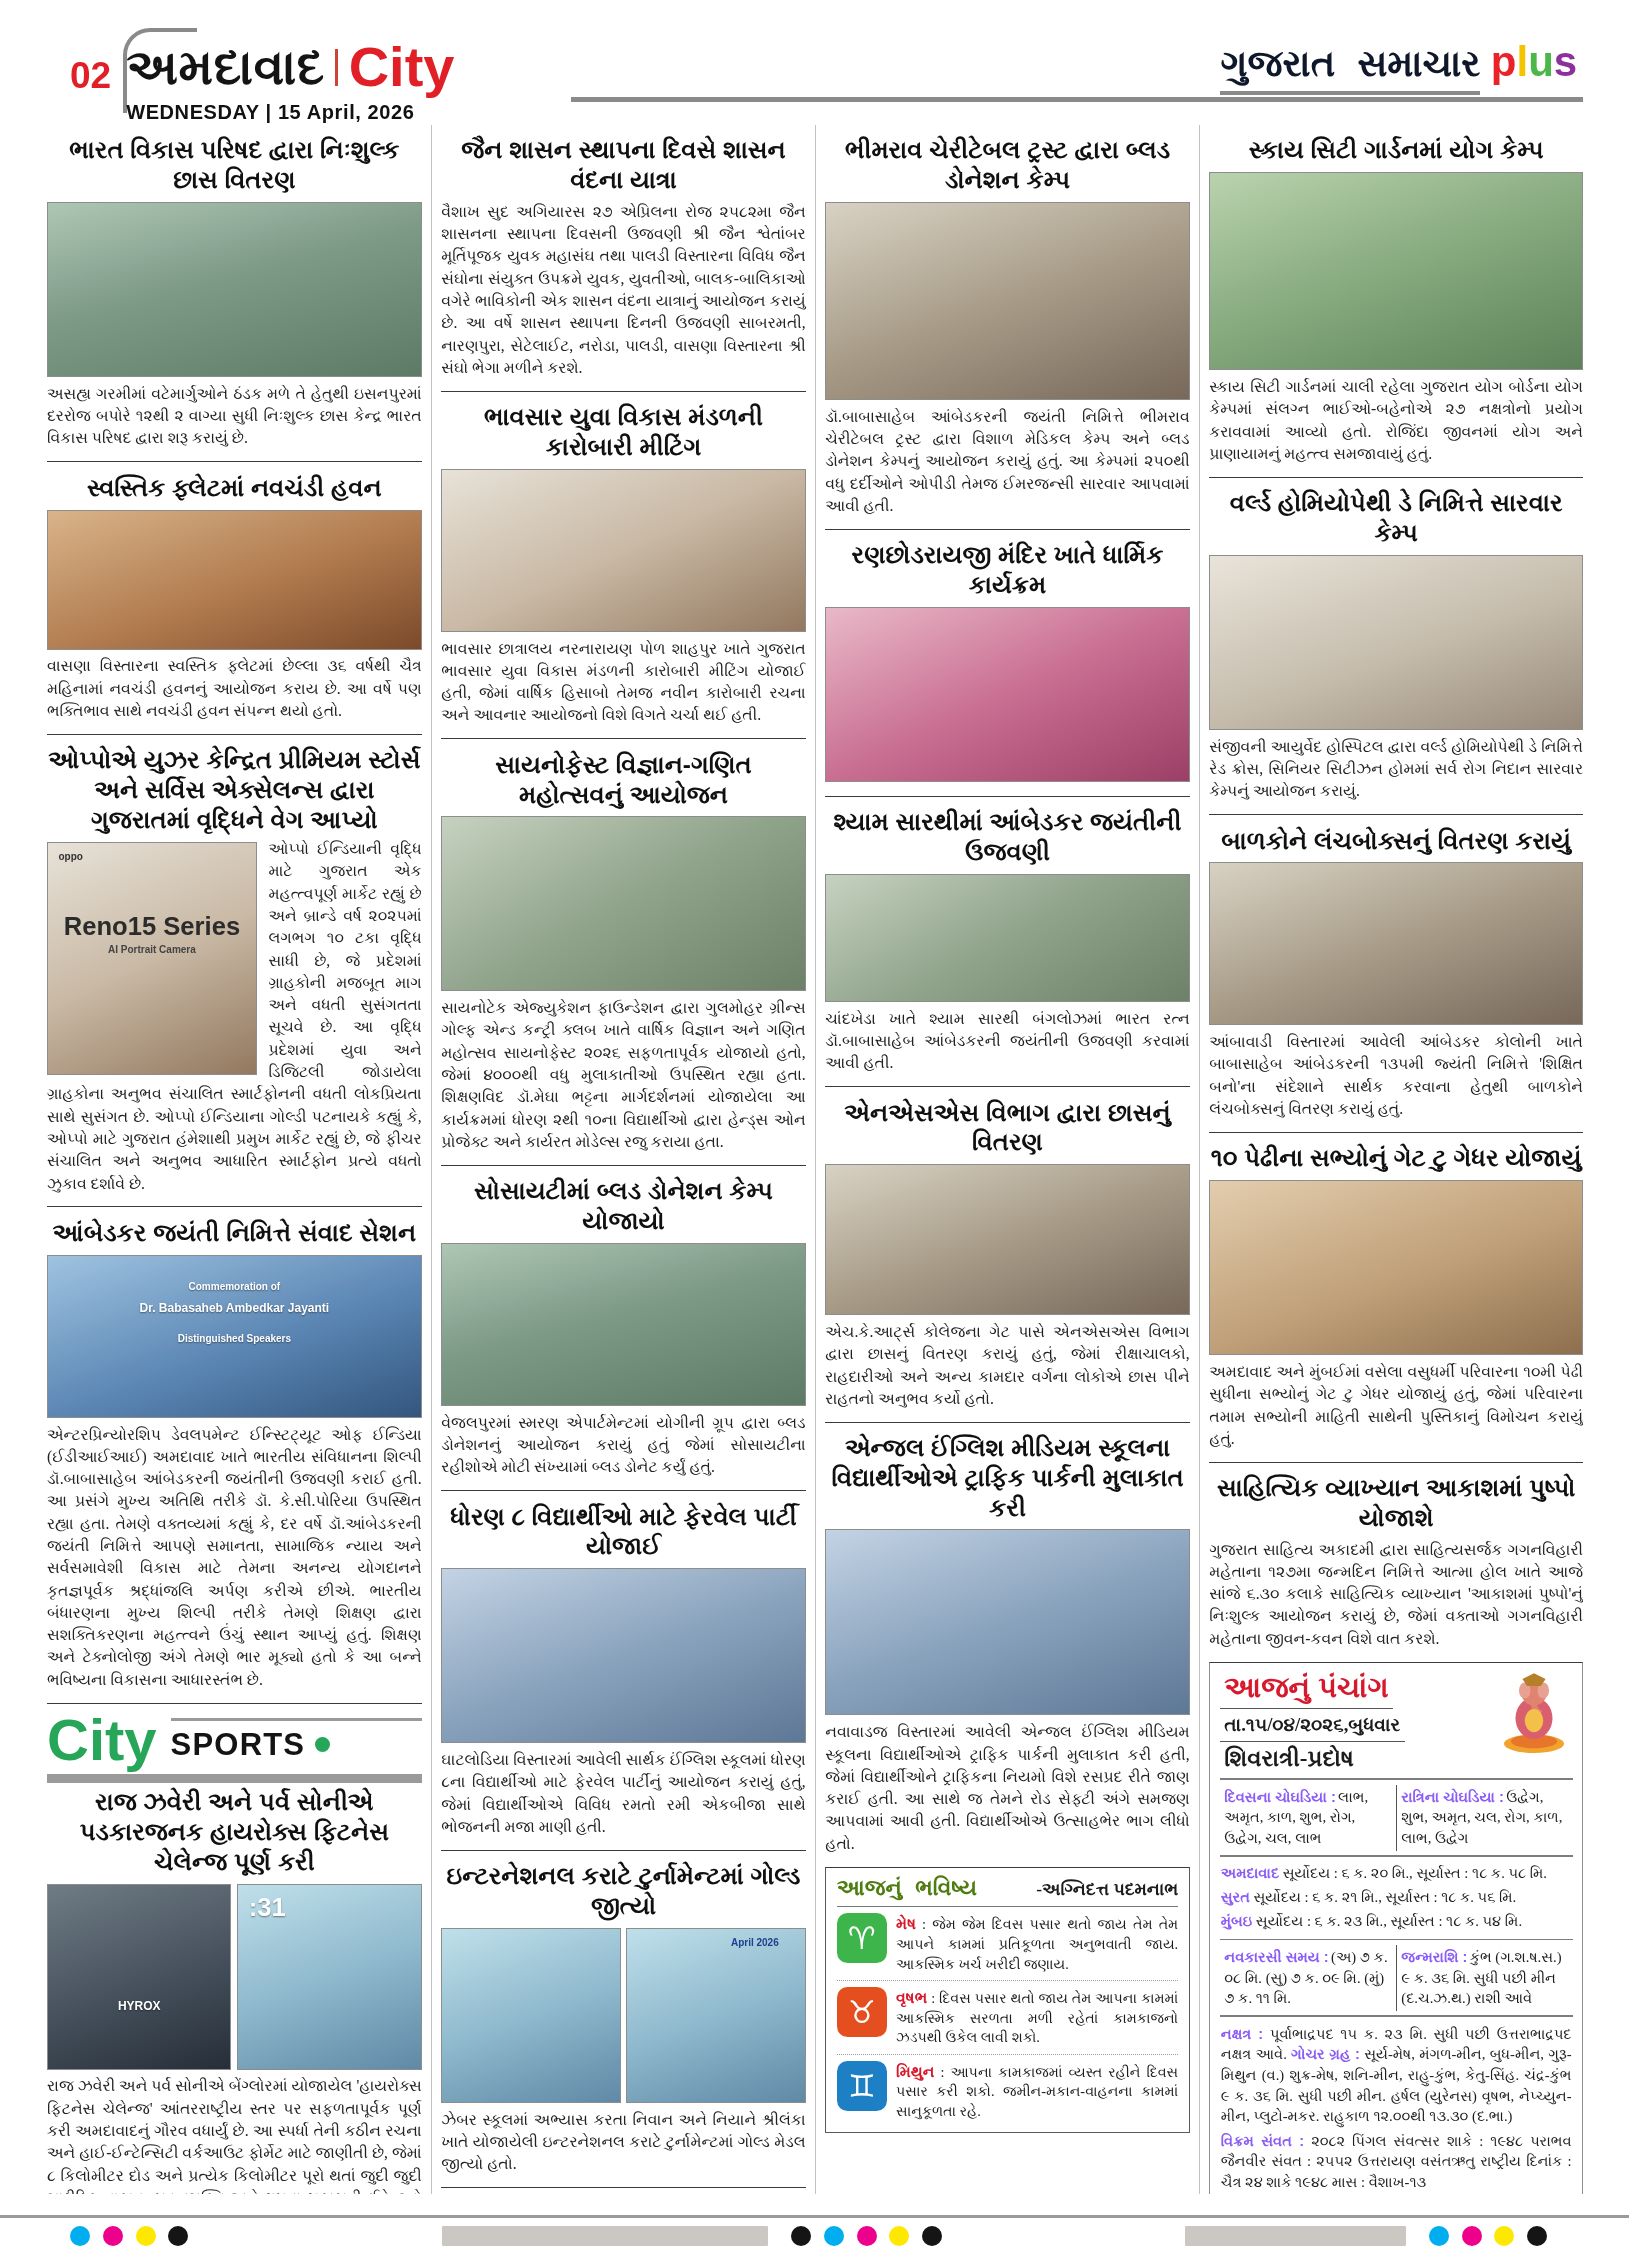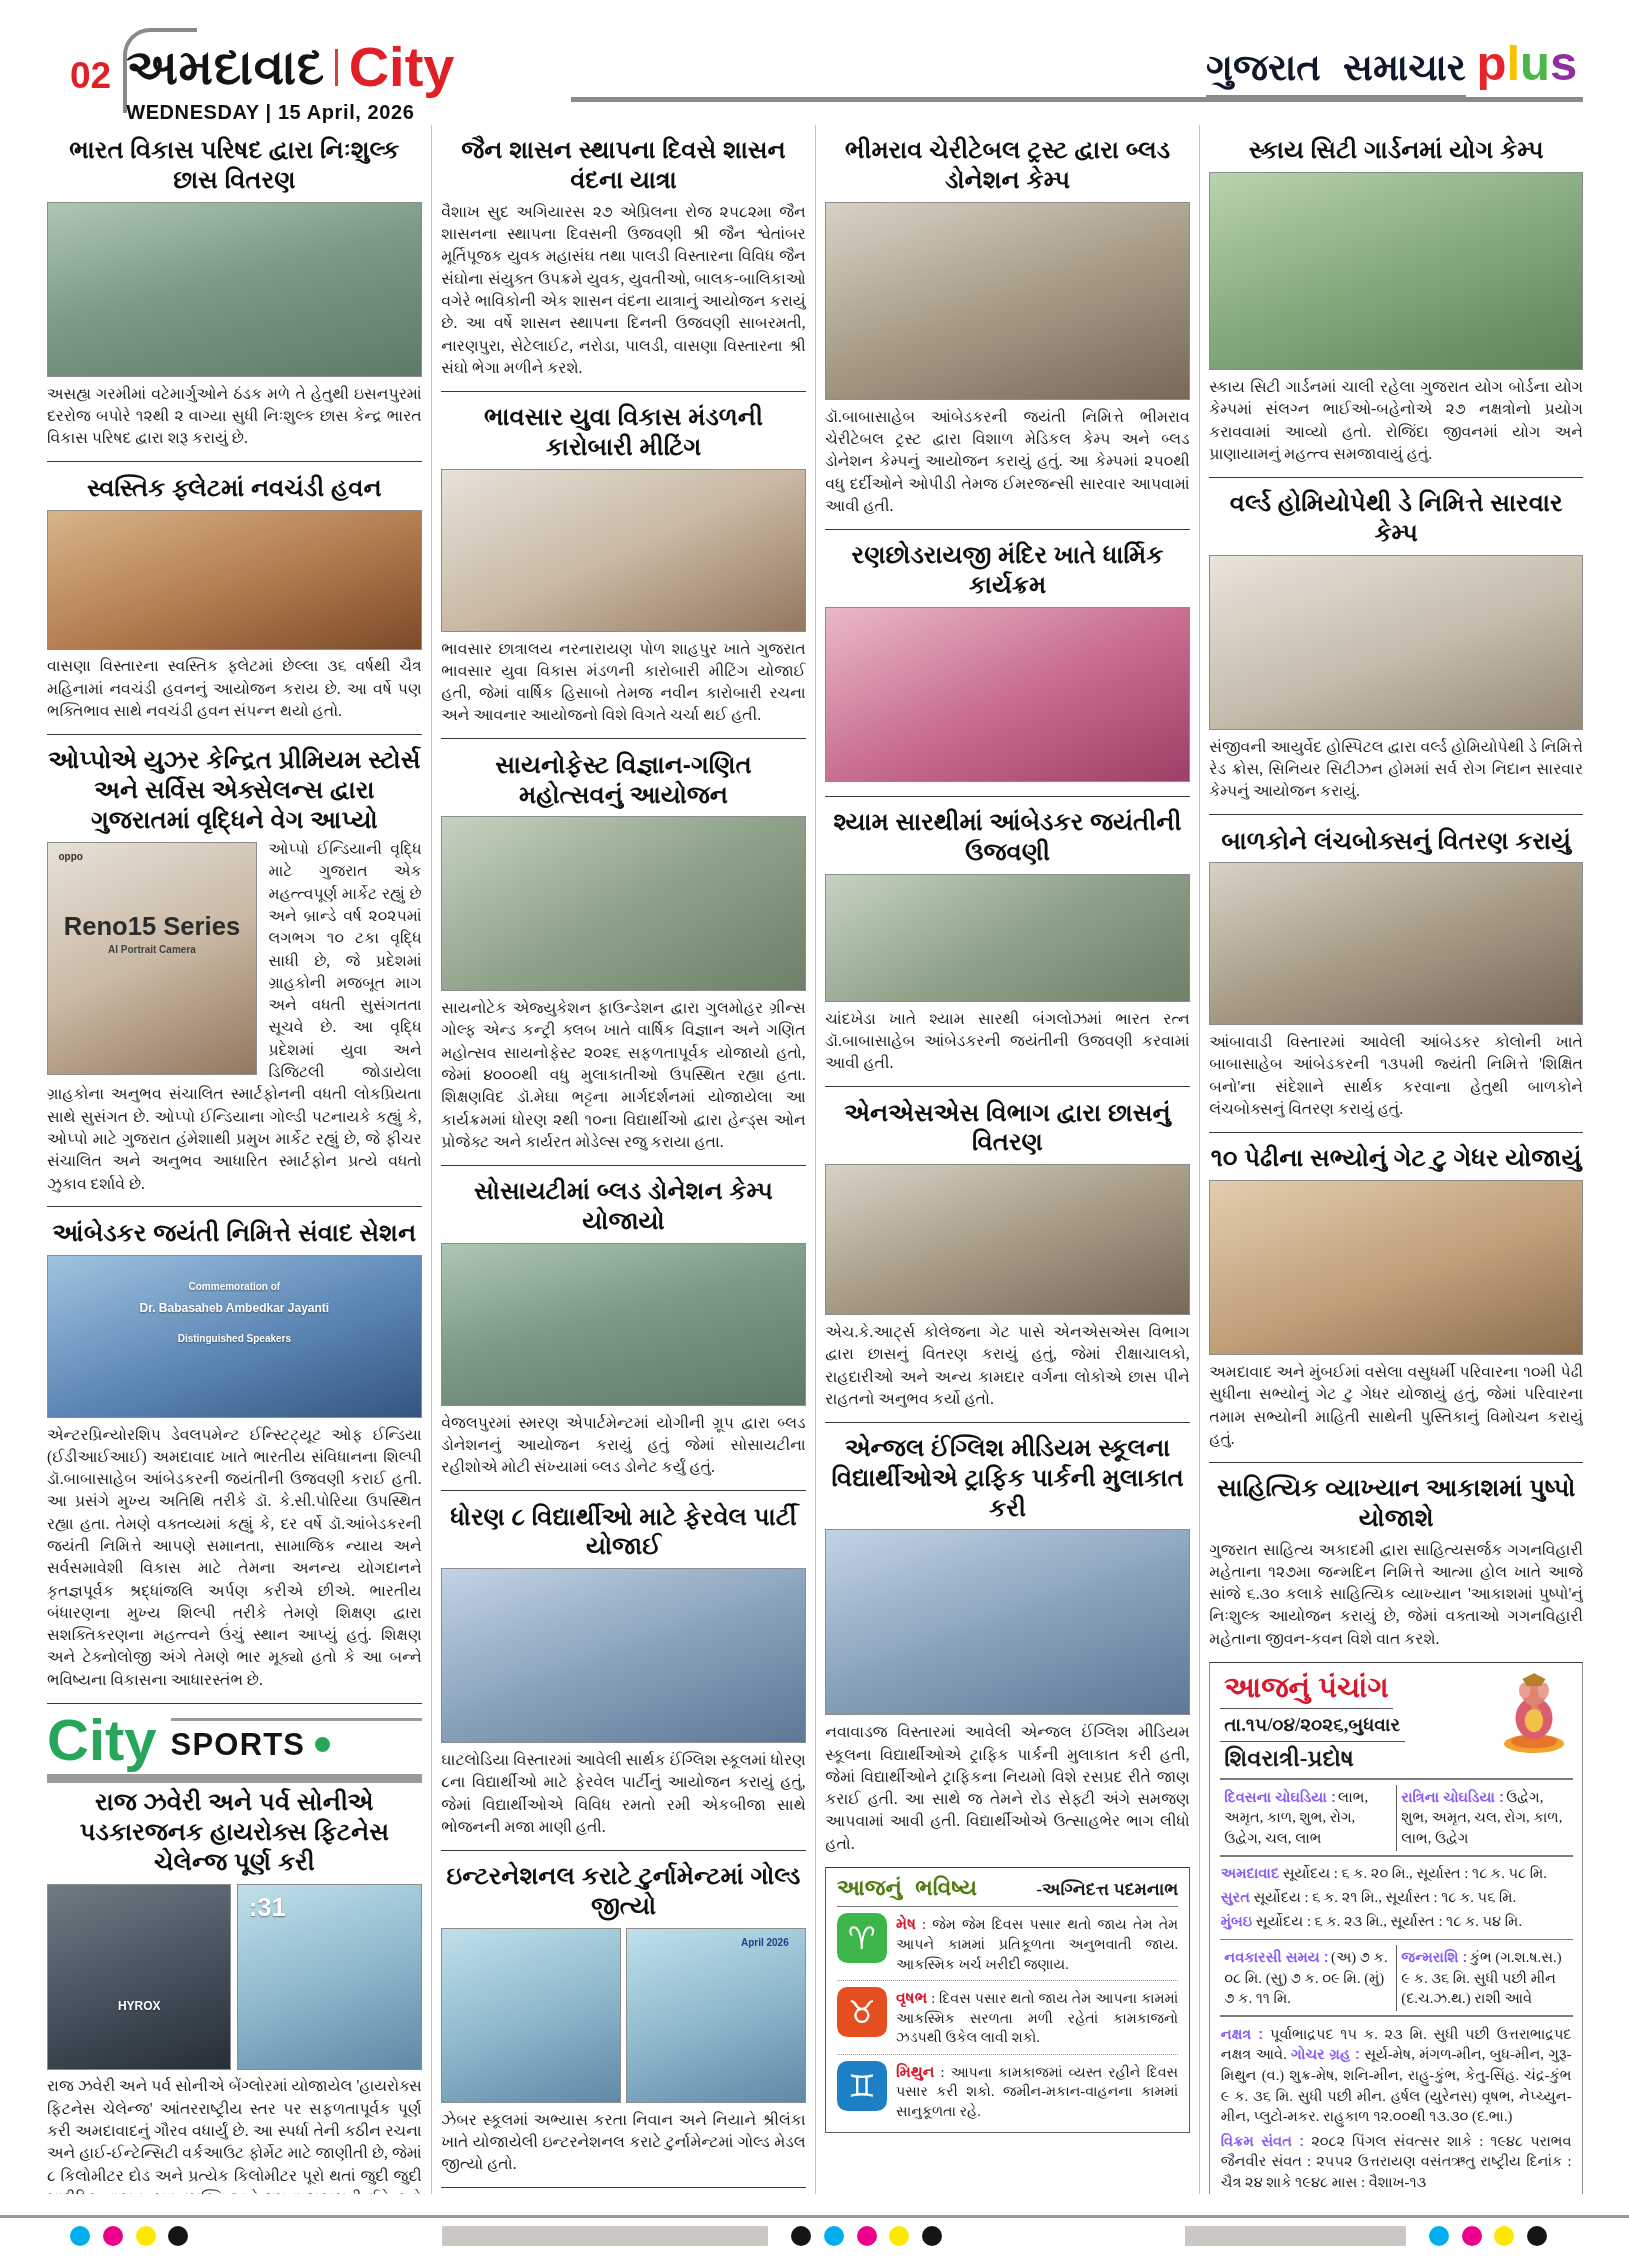--- a/index.html
+++ b/index.html
@@ -13,21 +13,21 @@
   .pagenum{font-family:"Liberation Sans",sans-serif;font-weight:700;font-size:37px;color:#e01f26;margin-top:16.3px;}
   .hdr-title-block{display:flex;flex-direction:column;}
   .hdr-title-row{display:flex;align-items:center;gap:10.5px;}
   .city-guj{font-family:"Liberation Sans",sans-serif;font-weight:800;font-size:49px;color:#141414;letter-spacing:0.6px;}
   .city-sep{width:2.9px;height:37px;background:#c43;}
   .city-eng{font-family:"Liberation Sans",sans-serif;font-weight:600;font-size:56px;line-height:.9;}
   .dateline{font-family:"Liberation Sans",sans-serif;font-weight:700;font-size:20px;color:#111;margin-top:4.7px;letter-spacing:0.6px;}
   .hdr-rule{position:absolute;left:524px;right:0;top:69px;height:5.2px;background:#8a8a8a;}
   .masthead{position:absolute;right:5.8px;top:16.3px;display:flex;align-items:baseline;gap:10.5px;}
   .mast-brand{font-family:Liberation Mono, monospace;font-weight:800;font-size:37px;color:#0f172a;border-bottom:4.7px solid #8a8a8a;padding-bottom:3.5px;text-align:center;}
-  .mast-plus{font-family:"Liberation Sans",sans-serif;font-weight:800;font-size:49px;line-height:.8;}
+  .mast-plus{font-family:"Liberation Sans",sans-serif;font-weight:800;font-size:42px;line-height:.8;}
   .mast-plus span{display:inline-block;}
   
   .content{position:absolute;top:125px;left:47px;right:47px;height:2069px;display:grid;
            grid-template-columns:1fr 1fr 1fr 1fr;overflow:hidden;}
   .col{overflow:hidden;padding:0 9.3px;}
   .col:first-child{padding-left:0;}
   .col:last-child{padding-right:0;}
   .col + .col{border-left:1.2px solid #c2c2c2;}
   .art{padding:5.8px 0 9.3px;}
   .art + .art, .art + .box, .box + .art{border-top:1.7px solid #3a3a3a;margin-top:2.3px;}
@@ -46,21 +46,21 @@
   .ph-pink{background:linear-gradient(155deg,#e9b9c8 0%,#c96f92 50%,#9c3f66 100%);}
   .ph-street{background:linear-gradient(160deg,#d8d2c4 0%,#a89c88 50%,#77685a 100%);}
   .ph-kids{background:linear-gradient(160deg,#c3d3e4 0%,#8aa3bd 50%,#5d7796 100%);}
   .ph-gym{background:linear-gradient(160deg,#6f7b85 0%,#45505c 55%,#262e38 100%);}
   .ph-scene{background:linear-gradient(160deg,#bfe0ea 0%,#8fb9cd 50%,#5f89a6 100%);}
   .ph-garden{background:linear-gradient(160deg,#b9d3ae 0%,#86a97e 50%,#5d8259 100%);}
   .ph-clinic{background:linear-gradient(160deg,#e9e4da 0%,#c4bbab 55%,#97897a 100%);}
   .ph-family{background:linear-gradient(160deg,#e3cdae 0%,#bf9f78 55%,#8d6f4f 100%);}
   .plabel{position:absolute;font-family:"Liberation Sans",sans-serif;color:#ffffff;font-weight:700;
           text-shadow:0 0.6px 1.7px rgba(0,0,0,.45);}
-  .pl-tl{top:8.1px;left:10.5px;} .pl-tr{top:8.1px;right:16px;} .pl-c{top:40%;left:0;right:0;text-align:center;}
+  .pl-tl{top:8.1px;left:10.5px;} .pl-tr{top:8.1px;right:26px;} .pl-c{top:40%;left:0;right:0;text-align:center;}
   .pl-sm{font-size:10px;} .pl-md{font-size:12px;} .pl-lg{font-size:25.6px;}
   .float-photo{float:left;width:56%;margin:3.5px 11.6px 4.7px 0;}
   .clearfix::after{content:"";display:block;clear:both;}
   
   .sports-head{padding:10.5px 0 5.8px;}
   .sports-row{display:flex;align-items:center;gap:14px;}
   .sports-city{font-family:"Liberation Sans",sans-serif;font-weight:700;font-size:58px;line-height:.9;}
   .sports-right{flex:1;}
   .sports-label-row{display:flex;align-items:center;gap:9.3px;border-top:3.5px solid #9a9a9a;padding-top:5.8px;}
   .sports-label{font-family:"Liberation Sans",sans-serif;font-weight:800;font-size:31px;color:#141414;letter-spacing:1.2px;}

